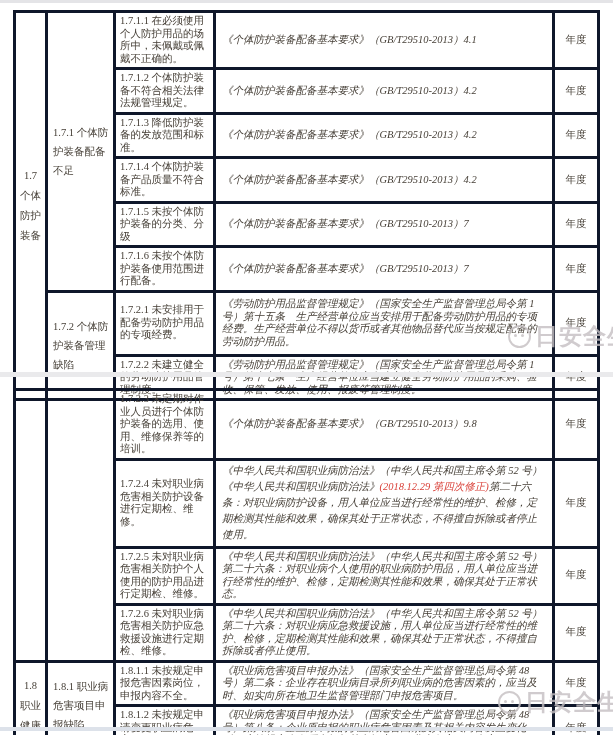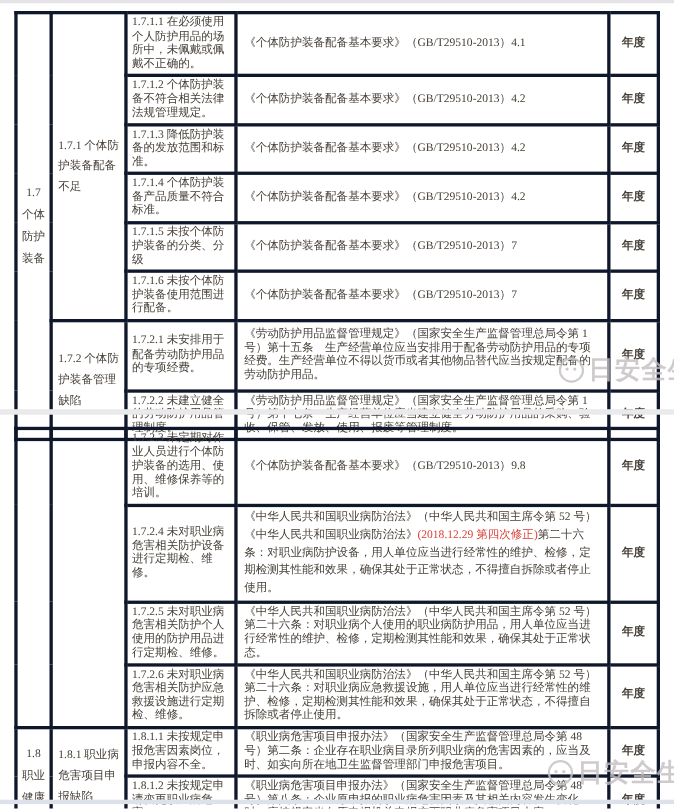--- a/index.html
+++ b/index.html
@@ -48,23 +48,24 @@
     line-height:19px;
     padding:0 3px 0 5px;
   }
   td.item{
     text-align:left;
     padding:2px 3px 2px 4px;
   }
   td.basis{
     text-align:left;
     padding:2px 6px;
+    font-style:italic;
   }
   td.basis.lh16{line-height:16px;}
-  td.freq{text-align:center;font-weight:bold;}
+  td.freq{text-align:center;}
   .red{color:#d93f37;margin-top:20px;}
 
   .watermark{
     position:absolute;
     display:flex;
     align-items:center;
     z-index:6;
     pointer-events:none;
     opacity:0.85;
   }

